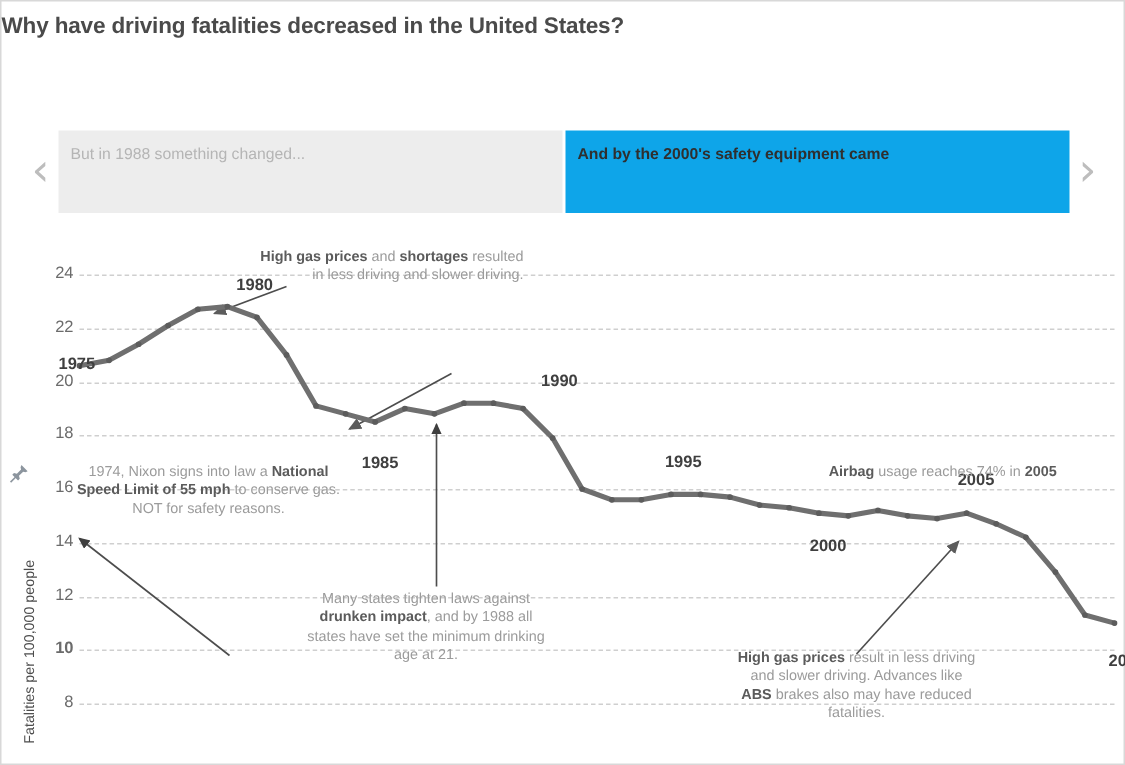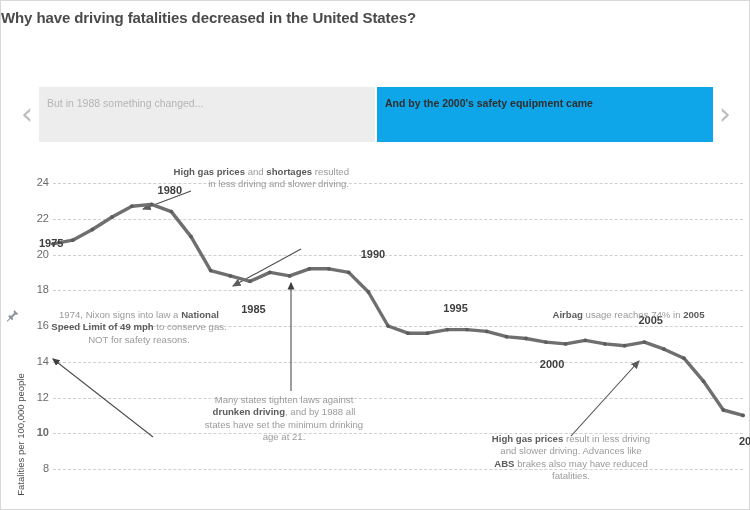--- a/index.html
+++ b/index.html
@@ -216,19 +216,19 @@
         <div class="yearlbl" style="left: 156.571px; top: 23px;">1980</div>
         <div class="yearlbl" style="left: 240.143px; top: 142.312px;">1985</div>
         <div class="yearlbl" style="left: 359.714px; top: 87.375px;">1990</div>
         <div class="yearlbl" style="left: 442.286px; top: 140.575px;">1995</div>
         <div class="yearlbl" style="left: 538.857px; top: 197.088px;">2000</div>
         <div class="yearlbl" style="left: 637.429px; top: 153.088px;">2005</div>
         <div class="yearlbl" style="left: 738px; top: 274.375px;">2010</div>
       </div>
 
     <div class="anno lft" style="left:168px;top:5px;width:180px;"><b>High gas prices</b> and <b>shortages</b> resulted in less driving and slower driving.</div>
-    <div class="anno ctr" style="left:48px;top:148px;width:180px;">1974, Nixon signs into law a <b>National Speed Limit of 49 mph</b> to conserve gas.  NOT for safety reasons.</div>
-    <div class="anno ctr" style="left:200px;top:233px;width:166px;">Many states tighten laws against <b>drunken driving</b>, and by 1988 all states have set the minimum drinking age at 21.</div>
+    <div class="anno ctr" style="left:48px;top:148px;width:180px;">1974, Nixon signs into law a <b>National Speed Limit of 55 mph</b> to conserve gas.  NOT for safety reasons.</div>
+    <div class="anno ctr" style="left:200px;top:233px;width:166px;">Many states tighten laws against <b>drunken impact</b>, and by 1988 all states have set the minimum drinking age at 21.</div>
     <div class="anno ctr" style="left:545px;top:148px;width:165px;"><b>Airbag</b> usage reaches 74% in <b>2005</b></div>
     <div class="anno ctr" style="left:490px;top:272px;width:160px;"><b>High gas prices</b> result in less driving and slower driving. Advances like <b>ABS</b> brakes also may have reduced fatalities.</div>
 
   </div>
 </div>
 
 </body></html>

